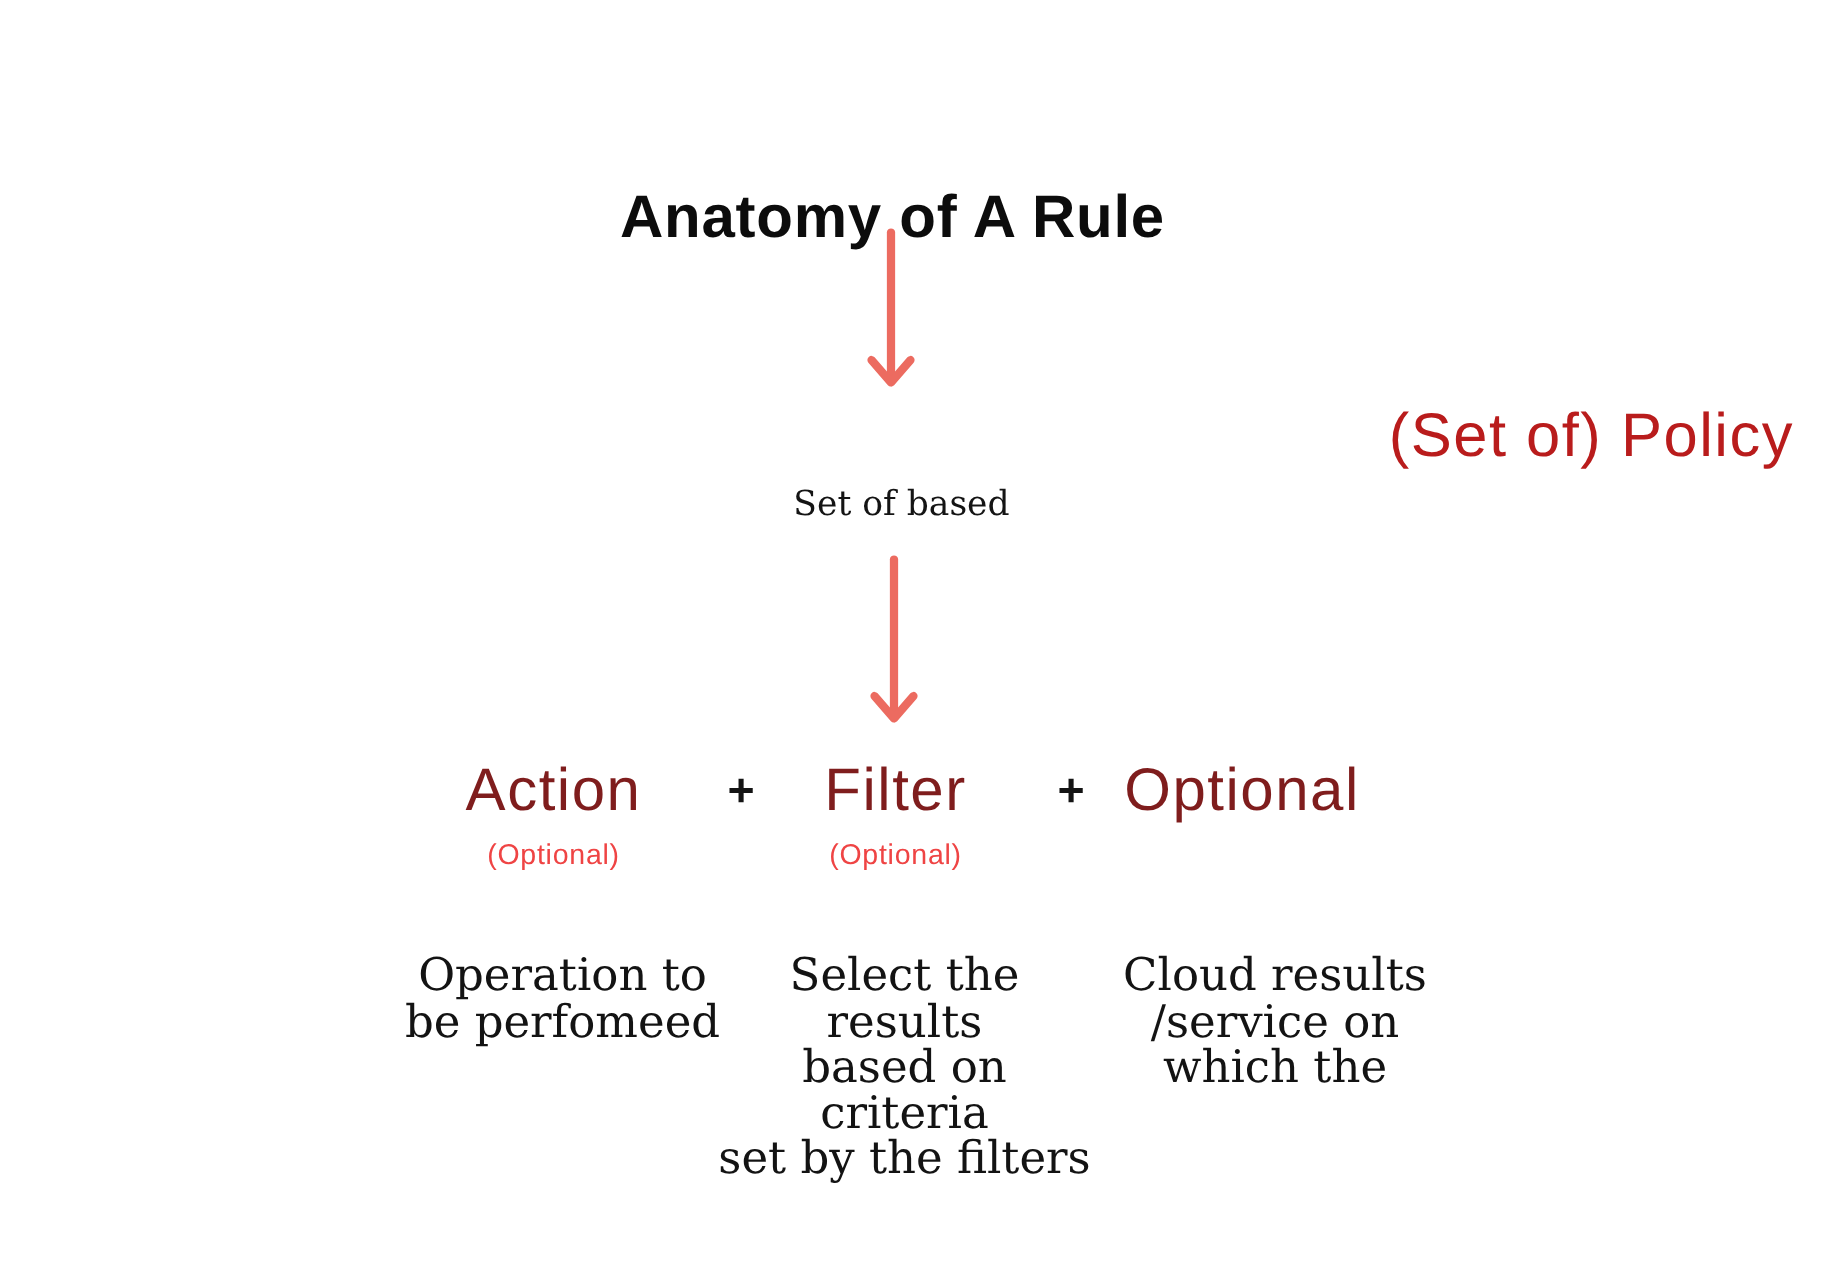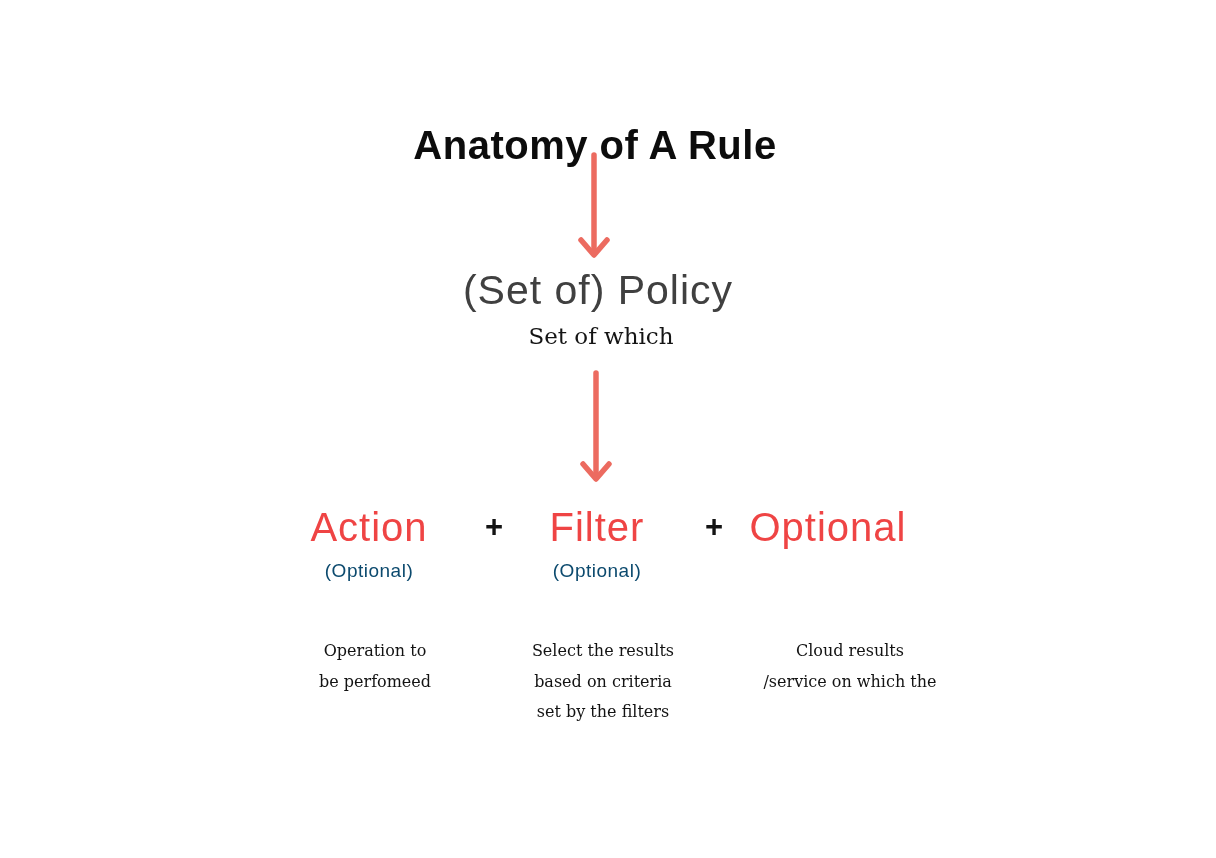--- a/index.html
+++ b/index.html
@@ -25,25 +25,25 @@
     color: #0c0c0c;
     margin-top: 22px;
   }
   .arrow { position: absolute; }
   .arrow-1 { left: 577px; top: 152px; }
   .arrow-2 { left: 579px; top: 370px; }
   .policy-heading {
     position: absolute;
     left: 0; top: 267px;
     width: 1196px;
-    text-align: center;
+    text-align: right;
     font-size: 41px;
     font-weight: 400;
     letter-spacing: 1px;
-    color: #404040;
+    color: #b91c1c;
   }
   .policy-subheading {
     position: absolute;
     left: 0; top: 323px;
     width: 1202px;
     text-align: center;
     font-family: "DejaVu Serif", serif;
     font-size: 23px;
     color: #141414;
   }
@@ -54,46 +54,46 @@
   }
   .component-action   { left: 279px; width: 180px; }
   .component-filter   { left: 507px; width: 180px; }
   .component-resource { left: 723px; width: 210px; }
   .component-label {
     display: block;
     font-size: 40px;
     font-weight: 400;
     letter-spacing: 1px;
     line-height: 48px;
-    color: #ef4444;
+    color: #7f1d1d;
   }
   .component-optional {
     display: block;
     margin-top: 9px;
     font-size: 19px;
     letter-spacing: 0.5px;
-    color: #0c4a6e;
+    color: #ef4444;
   }
   .plus-operator {
     position: absolute;
     top: 509px;
     width: 32px;
     text-align: center;
     font-size: 31px;
     font-weight: 700;
     color: #141414;
   }
   .plus-1 { left: 478px; }
   .plus-2 { left: 698px; }
   .description {
     position: absolute;
     top: 636px;
     text-align: center;
     font-family: "DejaVu Serif", serif;
-    font-size: 16px;
+    font-size: 30px;
     line-height: 30.5px;
     color: #131313;
   }
   .description-action   { left: 262px; width: 226px; }
   .description-filter   { left: 475px; width: 256px; }
   .description-resource { left: 718px; width: 264px; }
   .description .line { display: block; }
 </style>
 </head>
 <body>
@@ -104,21 +104,21 @@
 
   <svg class="arrow arrow-1" width="34" height="108" viewBox="0 0 34 108">
     <g fill="none" stroke="#EC6B60" stroke-width="5.5" stroke-linecap="round" stroke-linejoin="round">
       <line x1="17" y1="3" x2="17" y2="98"></line>
       <polyline points="4,88 17,103 30,88"></polyline>
     </g>
   </svg>
 
   <div class="policy-heading">(Set of) Policy</div>
 
-  <div class="policy-subheading">Set of which</div>
+  <div class="policy-subheading">Set of based</div>
 
   <svg class="arrow arrow-2" width="34" height="114" viewBox="0 0 34 114">
     <g fill="none" stroke="#EC6B60" stroke-width="5.5" stroke-linecap="round" stroke-linejoin="round">
       <line x1="17" y1="3" x2="17" y2="104"></line>
       <polyline points="4,94 17,109 30,94"></polyline>
     </g>
   </svg>
 
   <div class="component component-action">
     <span class="component-label">Action</span>

